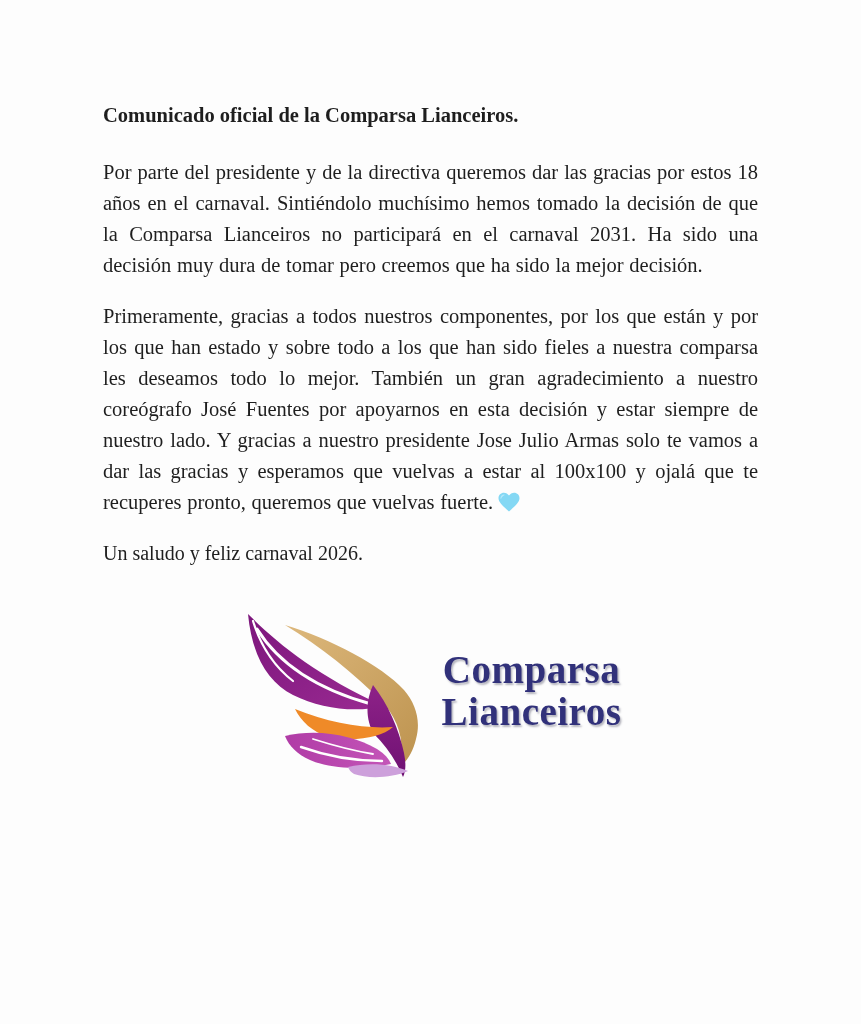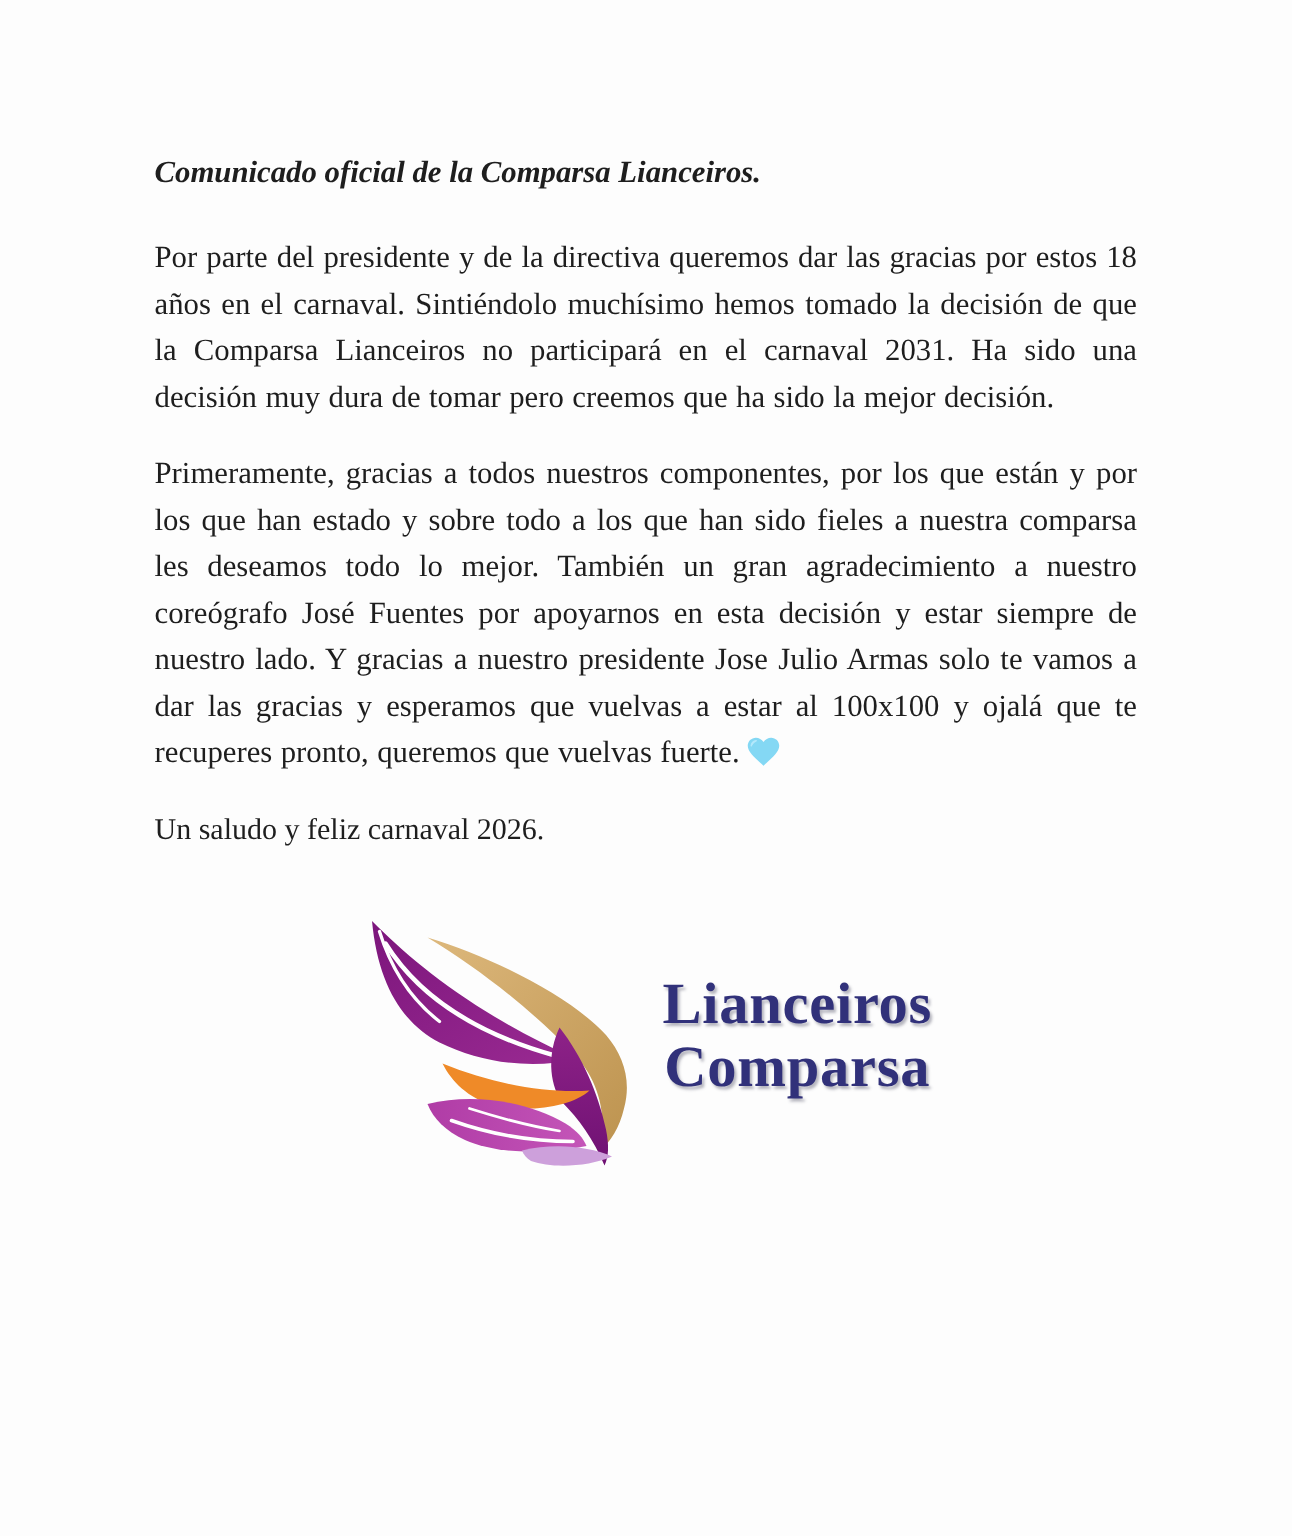--- a/index.html
+++ b/index.html
@@ -20,21 +20,20 @@
     inset: 0;
     padding: 100px 103px 0 103px;
     box-sizing: border-box;
     background: #fdfdfd;
   }
   .title {
     font-size: 20.5px;
     font-weight: bold;
     line-height: 31px;
     margin: 0 0 26px 0;
-    font-style: italic;
   }
   .para {
     font-size: 20.5px;
     line-height: 31px;
     text-align: justify;
     margin: 0 0 20px 0;
     word-spacing: 0.5px;
   }
   .para.last-extra { }
   .closing {
@@ -138,18 +137,18 @@
 
         <path d="M50,127 C82,119 118,126 142,140 C150,145 154,150 156,155
                  C127,161 95,160 75,151 C62,145 54,137 50,127 Z" fill="url(#magGrad)"></path>
         <path d="M66,138 C94,148 122,152 147,152" fill="none" stroke="#ffffff" stroke-width="2.4" stroke-linecap="round"></path>
         <path d="M78,130 C100,137 120,142 138,145" fill="none" stroke="#ffffff" stroke-width="1.8" stroke-linecap="round"></path>
 
         <path d="M113,158 C134,153 157,155 173,162 C157,169 133,170 119,165 C116,163 114,161 113,158 Z" fill="#cda0db"></path>
       </svg>
     </span>
     <div class="logo-text">
+      <div>Comparsa</div>
       <div>Lianceiros</div>
-      <div>Comparsa</div>
     </div>
   </div>
 
 </div>
 
 </body></html>

